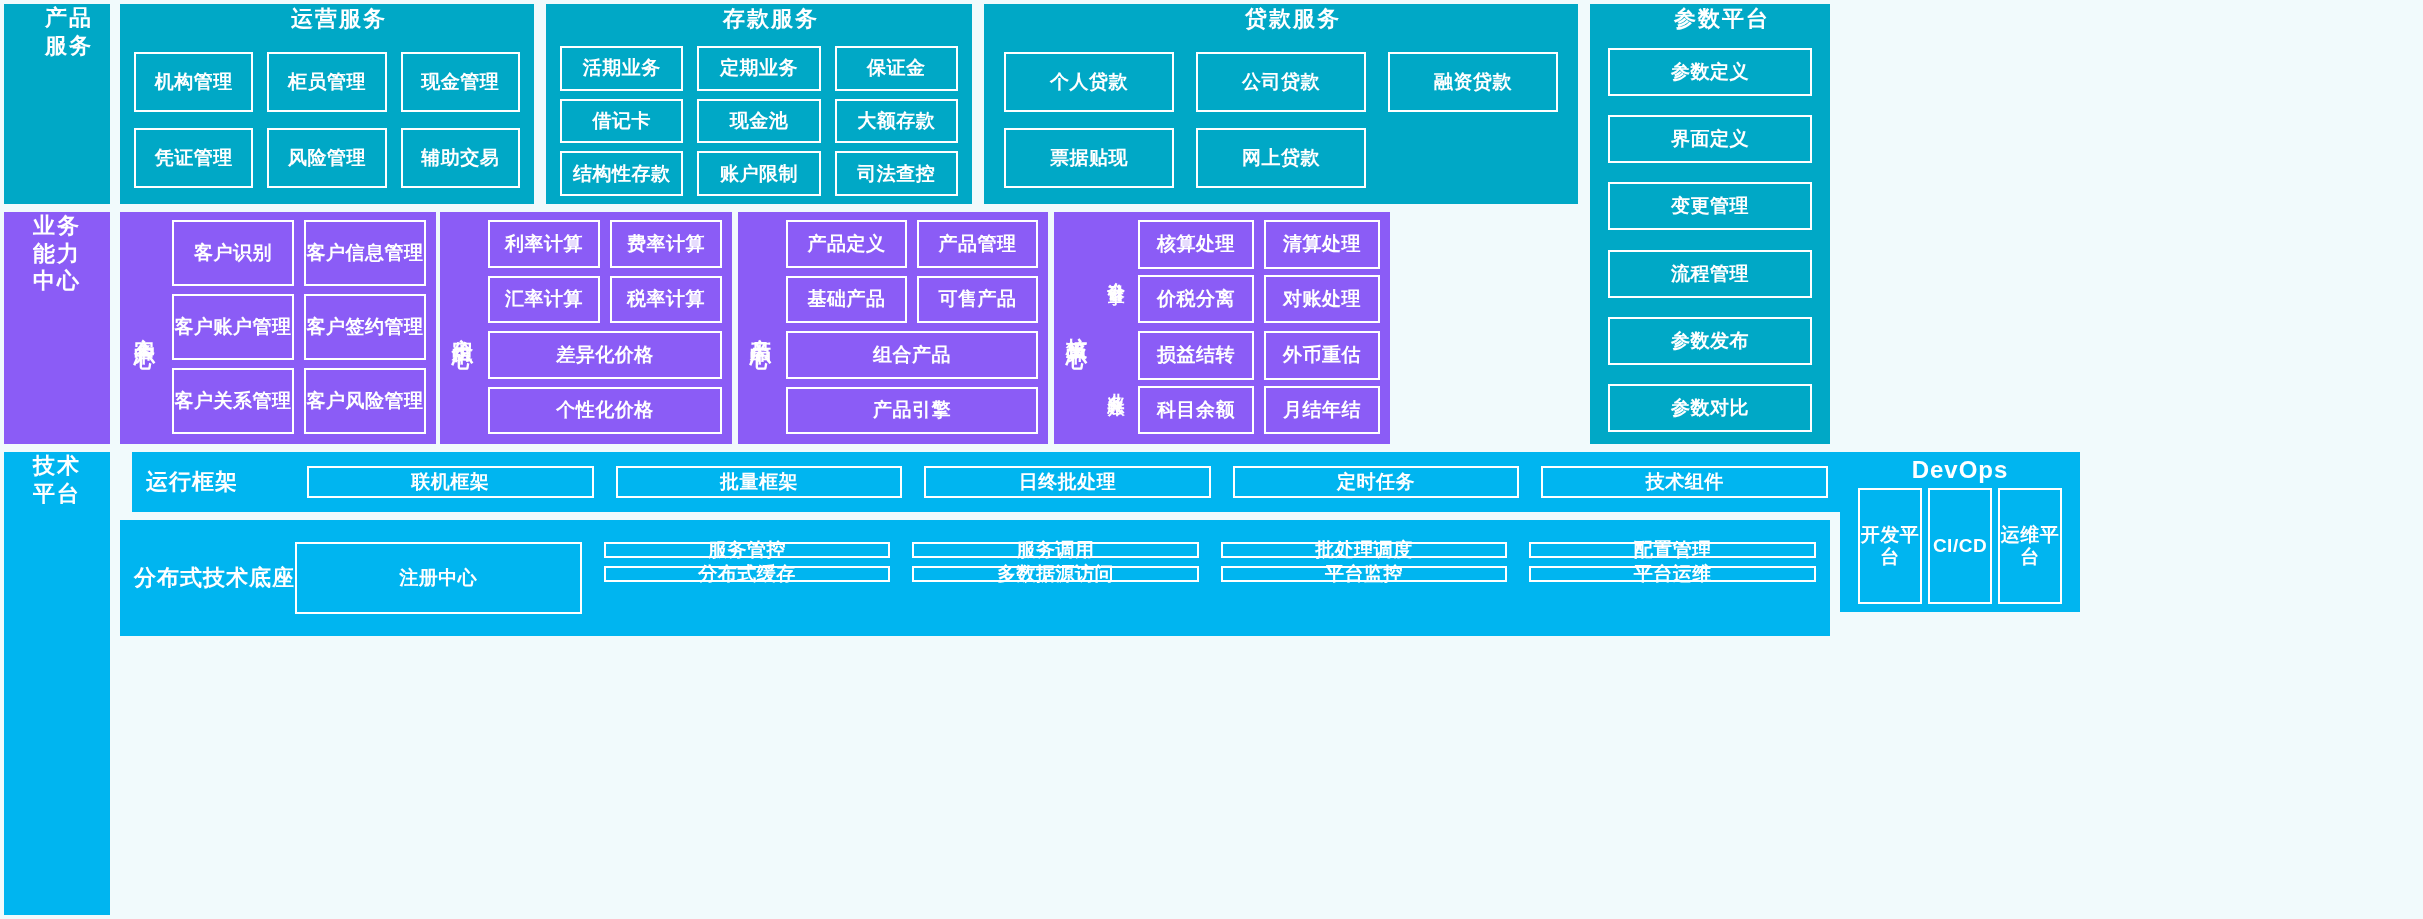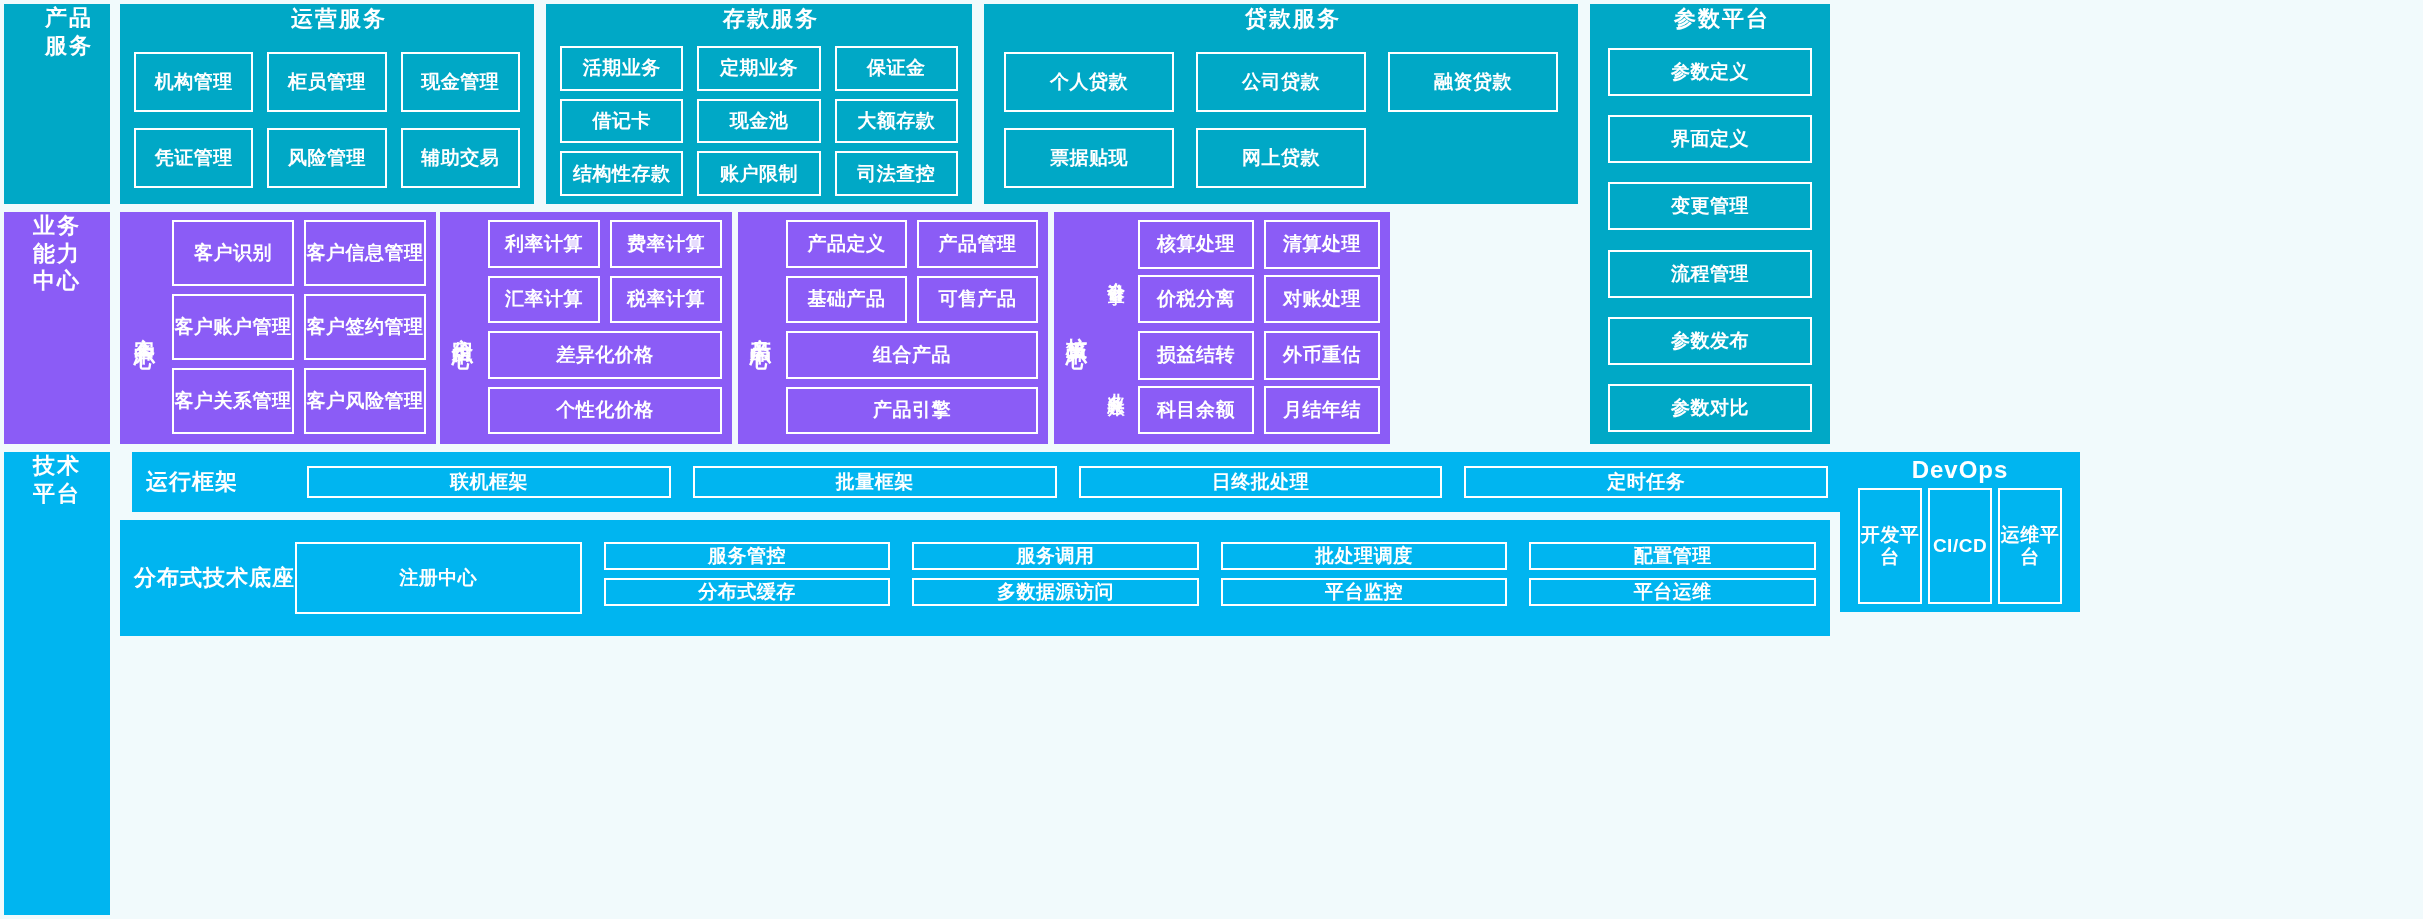--- a/index.html
+++ b/index.html
@@ -93,21 +93,21 @@
   #t-base {left:120px;top:520px;width:1710px;height:116px;}
   #devops {left:1840px;top:452px;width:240px;height:160px;}
 
   .tech-row{position:absolute;inset:0;display:flex;align-items:center;}
   .tech-rowlabel{width:175px;flex:none;display:flex;align-items:center;
      padding-left:14px;box-sizing:border-box;font-size:22px;letter-spacing:1px;}
   .tech-items{flex:1;display:flex;gap:22px;padding-right:14px;box-sizing:border-box;}
   .tech-items > .tile{flex:1;height:32px;}
   .base-items{flex:1;display:flex;gap:22px;padding-right:14px;box-sizing:border-box;}
   .base-col{flex:1;display:flex;flex-direction:column;gap:8px;}
-  .base-col > .tile{height:28px;}
+  .base-col > .tile{height:16px;}
   .base-single{flex:1;display:flex;align-items:center;}
   .base-single > .tile{flex:1;height:72px;}
 
   #devops .dv-title{text-align:center;font-size:24px;padding-top:4px;letter-spacing:1px;}
   #devops .dv-list{position:absolute;left:18px;right:18px;top:36px;bottom:8px;
      display:flex;flex-direction:row;gap:6px;}
   #devops .tile{flex:1;font-size:19px;}
 </style>
 </head>
 <body>
@@ -288,20 +288,21 @@
   </div>
 
   <div class="panel sky" id="t-run">
     <div class="tech-row">
       <div class="tech-rowlabel">运行框架</div>
       <div class="tech-items">
         <div class="tile">联机框架</div>
         <div class="tile">批量框架</div>
         <div class="tile">日终批处理</div>
         <div class="tile">定时任务</div>
+        <div class="tile">技术组件</div>
       </div>
     </div>
   </div>
 
   <div class="panel sky" id="t-base">
     <div class="tech-row">
       <div class="tech-rowlabel">分布式技术底座</div>
       <div class="base-items">
         <div class="base-single">
           <div class="tile">注册中心</div>

